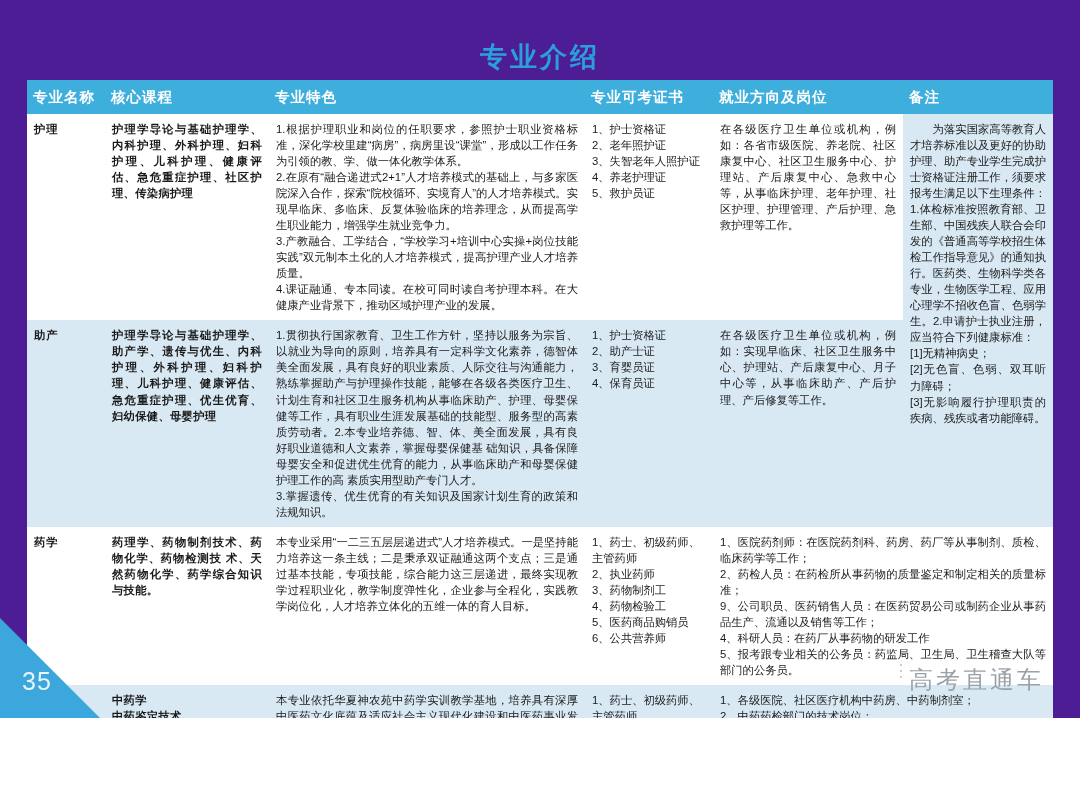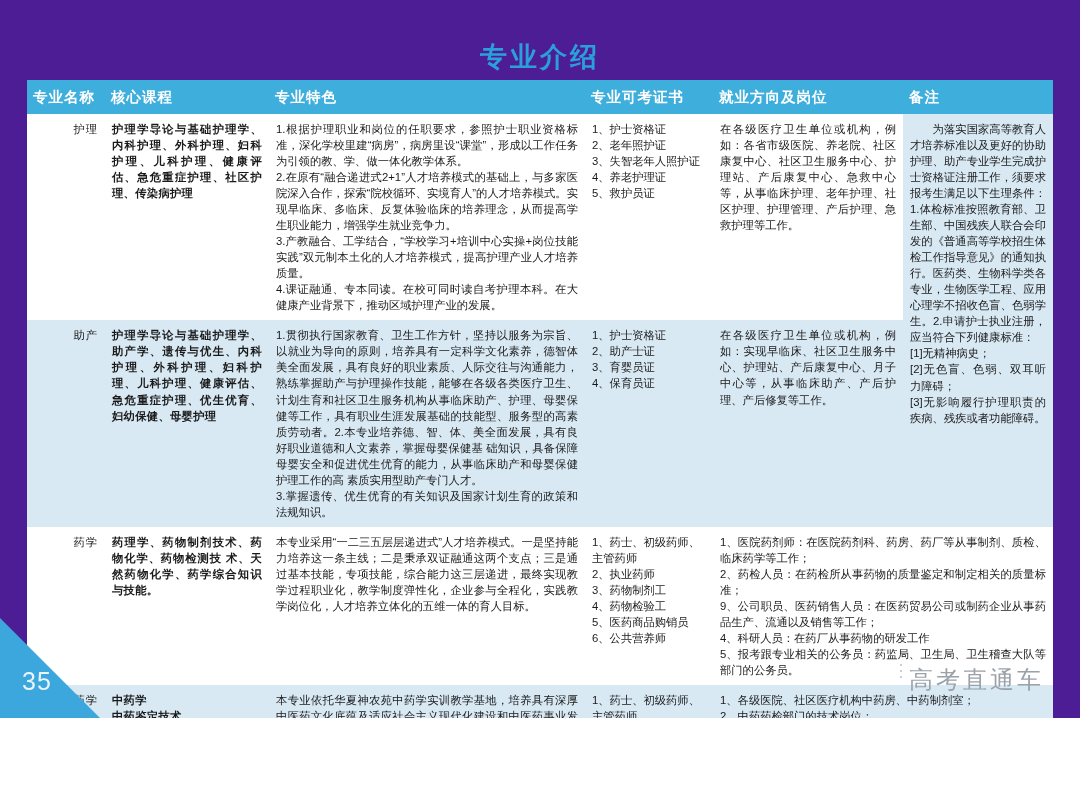--- a/index.html
+++ b/index.html
@@ -66,24 +66,24 @@
     line-height: 1.42;
     color: #1a1a1a;
     padding: 7px 7px 7px 7px;
     border: none;
   }
   tr.row-white td { background: #ffffff; }
   tr.row-blue  td { background: #d8e9f4; }
   td.rm-cell   { background: #d8e9f4 !important; margin-top: 38px; }
 
   td.c-name {
-    text-align: right;
+    text-align: left;
     vertical-align: middle;
     font-size: 15.5px;
-    font-weight: normal;
+    font-weight: bold;
     color: #111;
     letter-spacing: 1px;
   }
   td.c-course {
     vertical-align: middle;
     font-size: 11.6px;
     line-height: 1.62;
     letter-spacing: 0.3px;
     text-align: justify;
     text-align-last: left;

